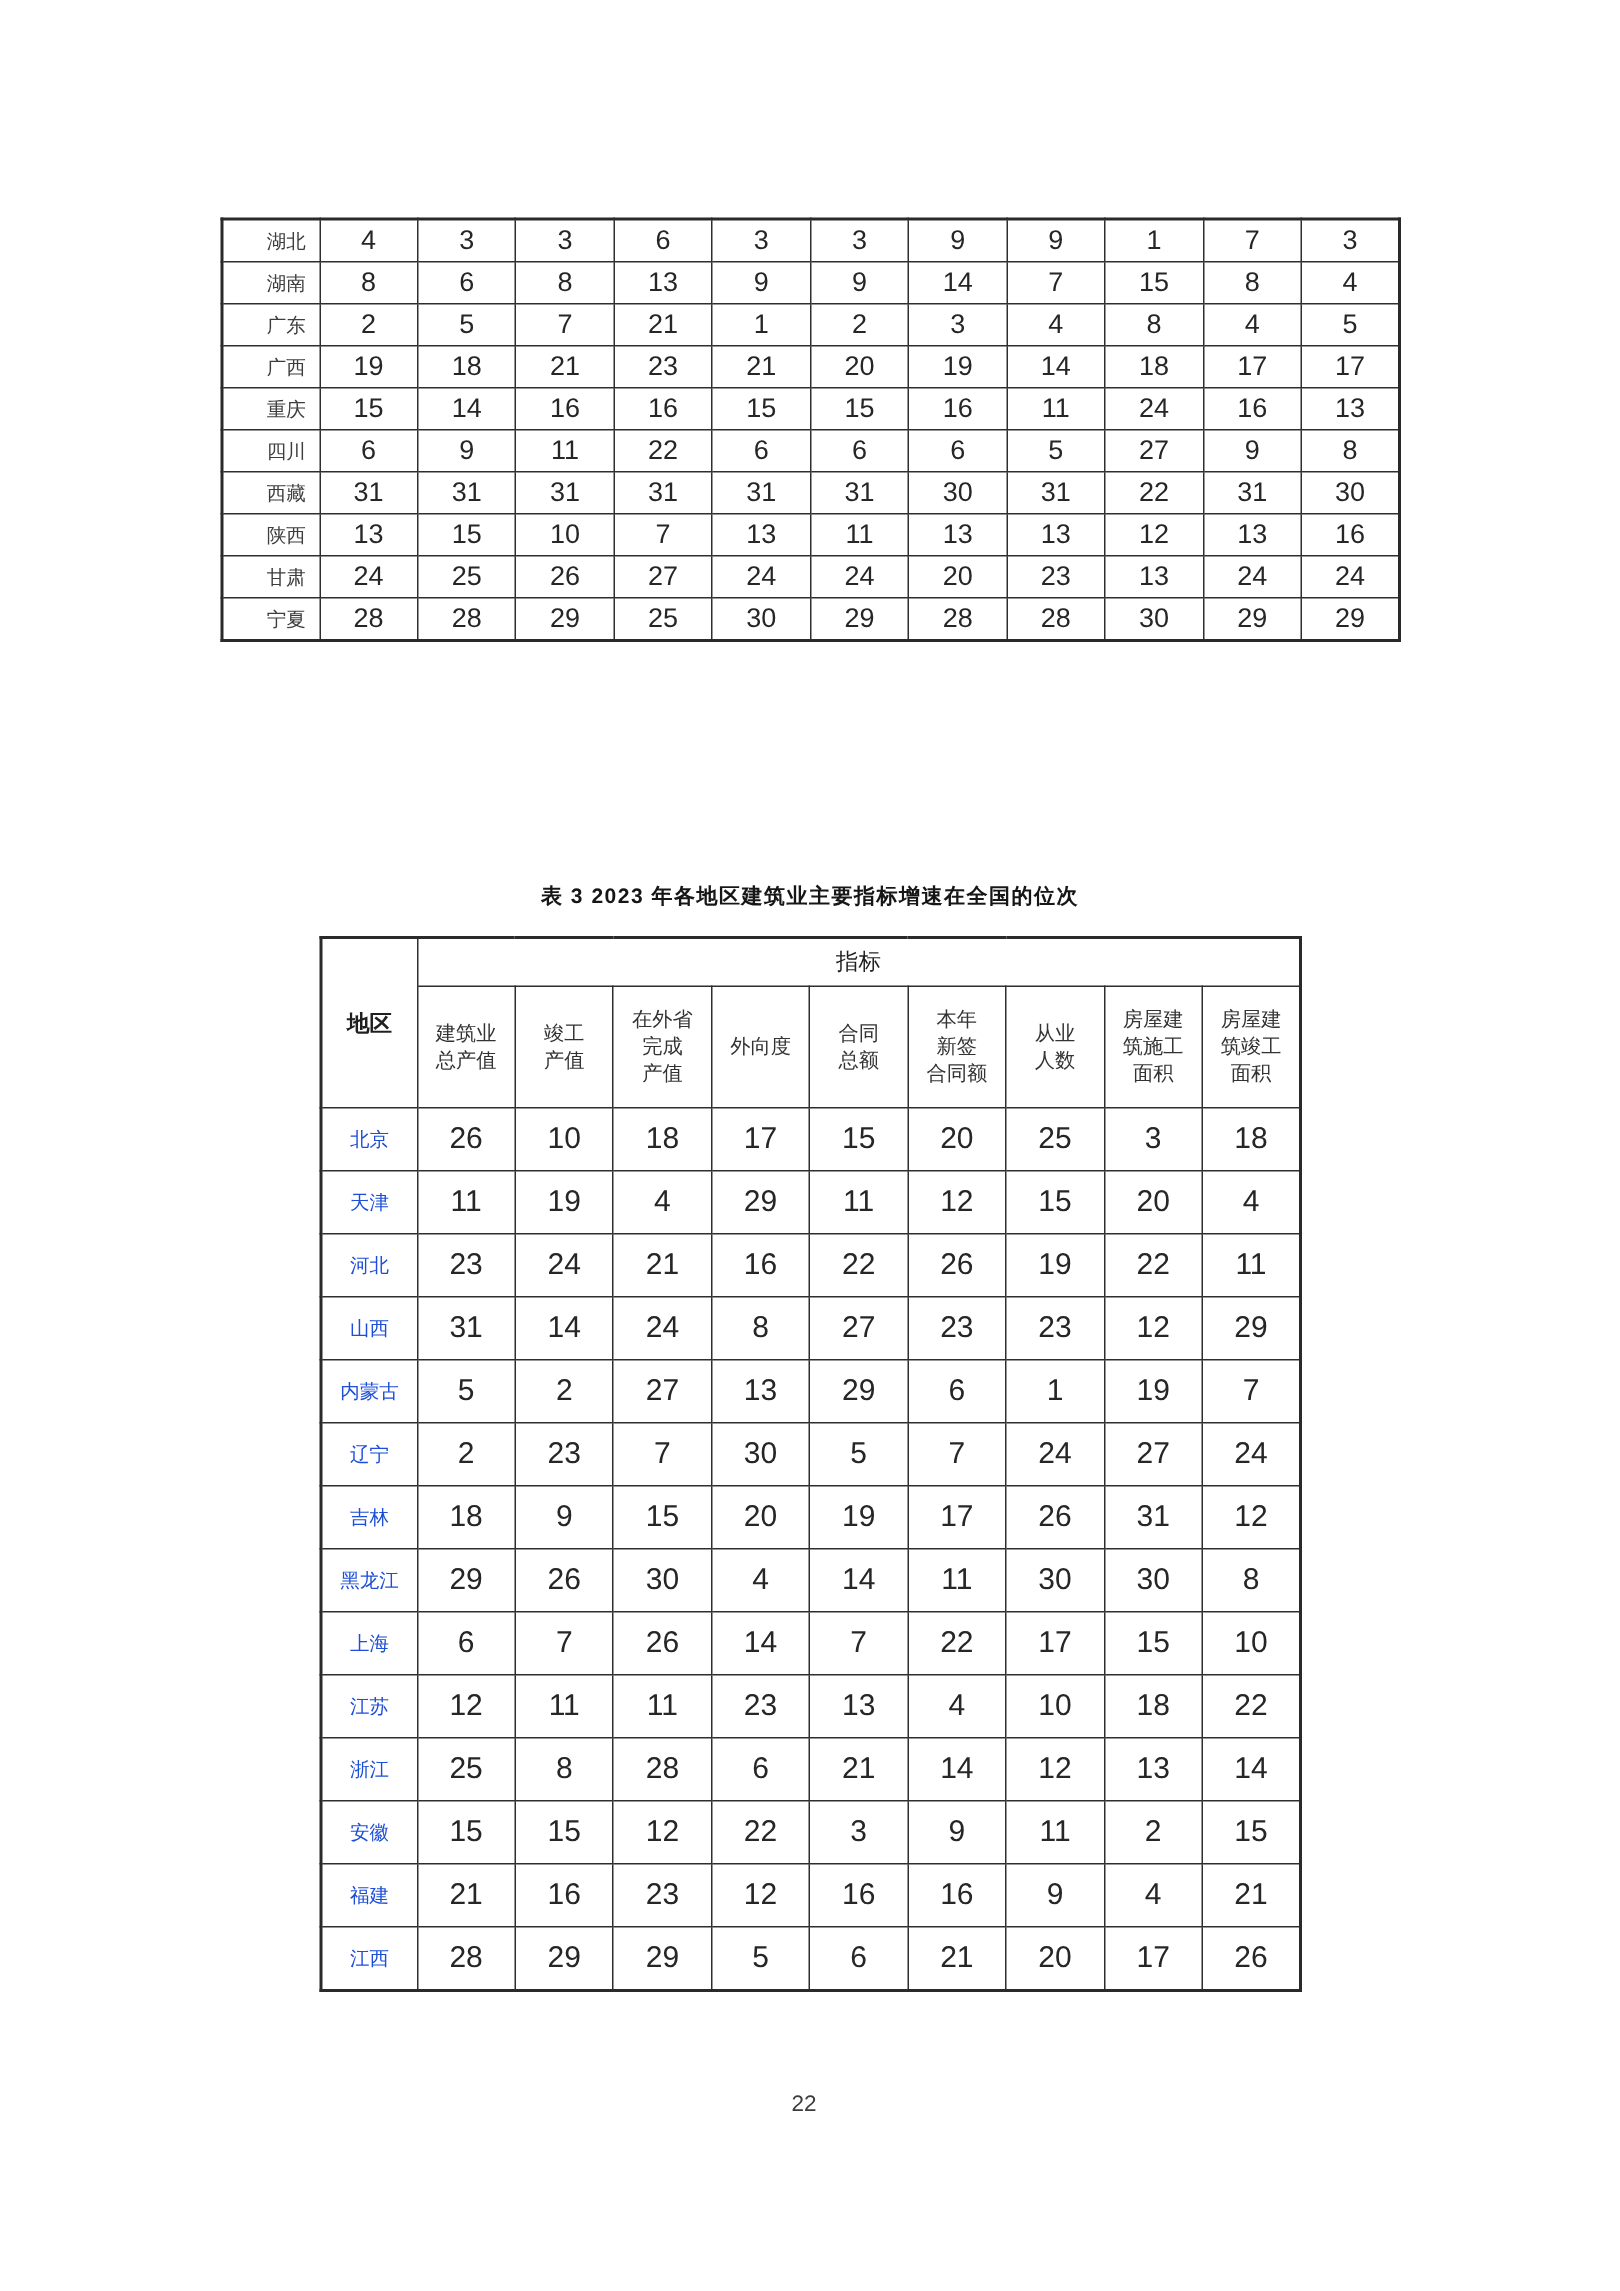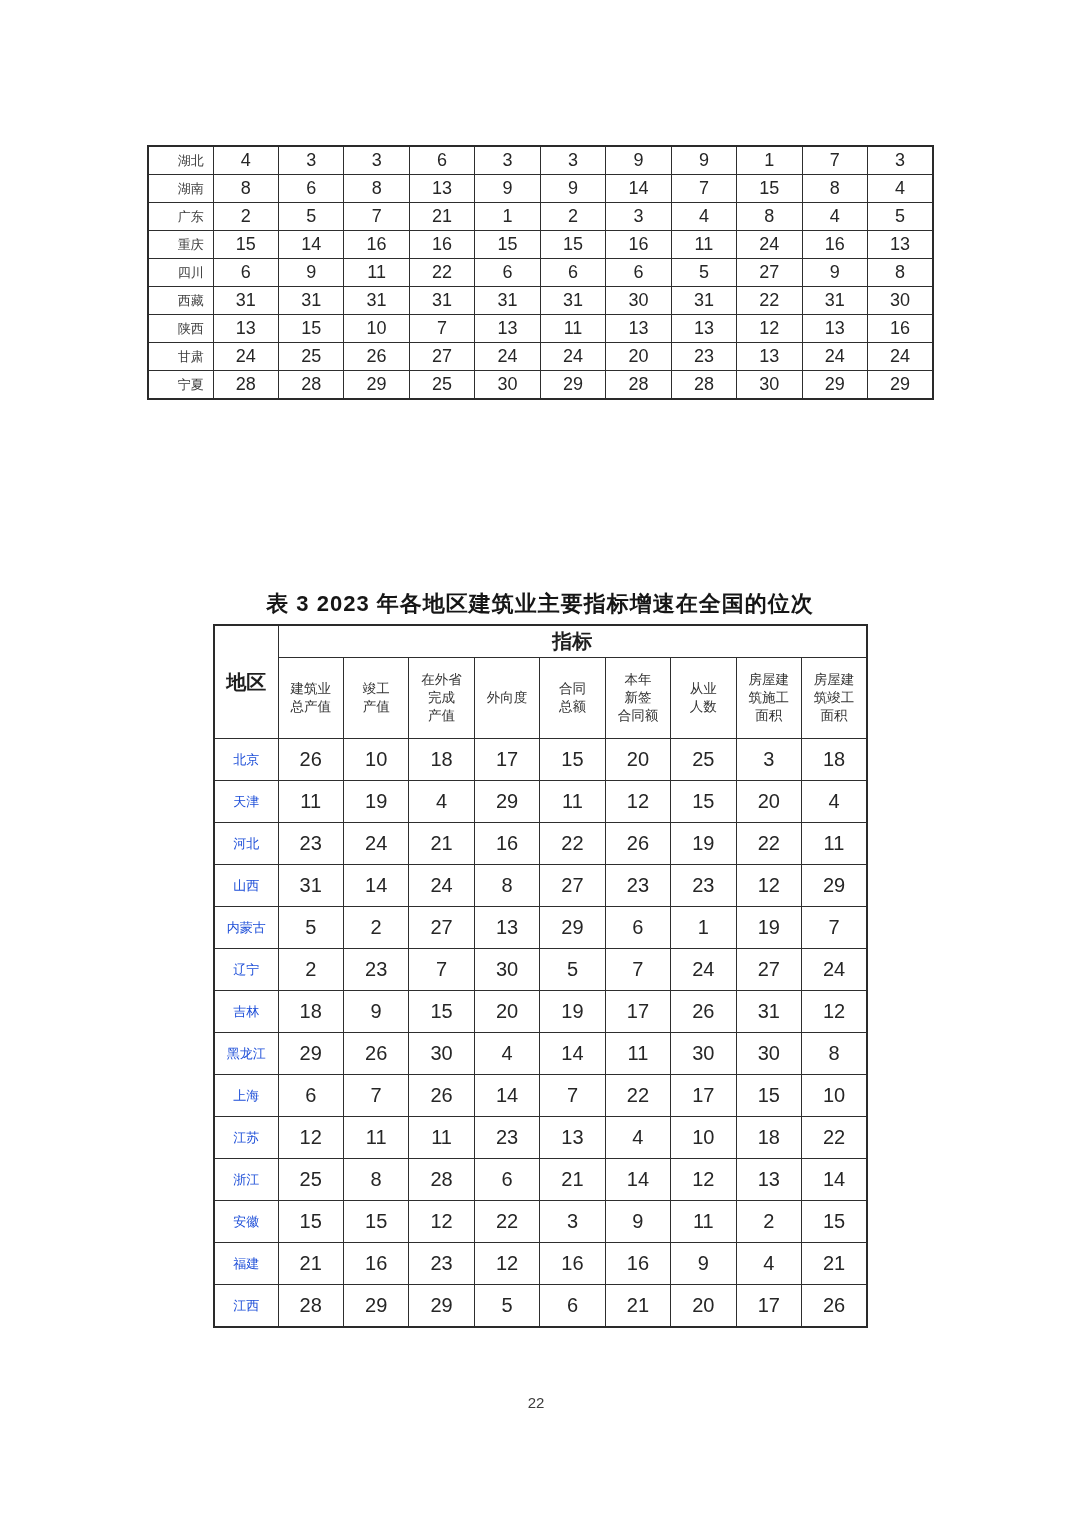--- a/index.html
+++ b/index.html
@@ -47,21 +47,21 @@
     color: #262626;
   }
 
   
   .t3-title {
     position: absolute;
     left: 0;
     top: 589px;
     width: 1080px;
     text-align: center;
-    font-size: 22px;
+    font-size: 14px;
     font-weight: bold;
     color: #161616;
     letter-spacing: 1px;
   }
 
   
   table.t3 {
     position: absolute;
     left: 213px;
     top: 624px;
@@ -70,28 +70,28 @@
     table-layout: fixed;
     border: 2px solid #2a2a2a;
   }
   table.t3 th, table.t3 td {
     border: 1.5px solid #2e2e2e;
     text-align: center;
     vertical-align: middle;
     padding: 0;
   }
   table.t3 th.region-head {
-    font-size: 20px;
+    font-size: 15px;
     font-weight: bold;
     color: #1f1f1f;
   }
   table.t3 tr.ind-row th.ind-head {
     height: 31px;
-    font-size: 20px;
-    font-weight: bold;
+    font-size: 15px;
+    font-weight: normal;
     color: #1f1f1f;
     text-align: center;
   }
   table.t3 tr.sub-row th.colhead {
     height: 80px;
     font-size: 13.5px;
     font-weight: normal;
     color: #333333;
     white-space: pre-line;
     line-height: 18px;
@@ -173,20 +173,34 @@
           <td class="val">5</td>
           <td class="val">7</td>
           <td class="val">21</td>
           <td class="val">1</td>
           <td class="val">2</td>
           <td class="val">3</td>
           <td class="val">4</td>
           <td class="val">8</td>
           <td class="val">4</td>
           <td class="val">5</td>
+        </tr>
+        <tr>
+          <td class="region">广西</td>
+          <td class="val">19</td>
+          <td class="val">18</td>
+          <td class="val">21</td>
+          <td class="val">23</td>
+          <td class="val">21</td>
+          <td class="val">20</td>
+          <td class="val">19</td>
+          <td class="val">14</td>
+          <td class="val">18</td>
+          <td class="val">17</td>
+          <td class="val">17</td>
         </tr>
         <tr>
           <td class="region">重庆</td>
           <td class="val">15</td>
           <td class="val">14</td>
           <td class="val">16</td>
           <td class="val">16</td>
           <td class="val">15</td>
           <td class="val">15</td>
           <td class="val">16</td>

